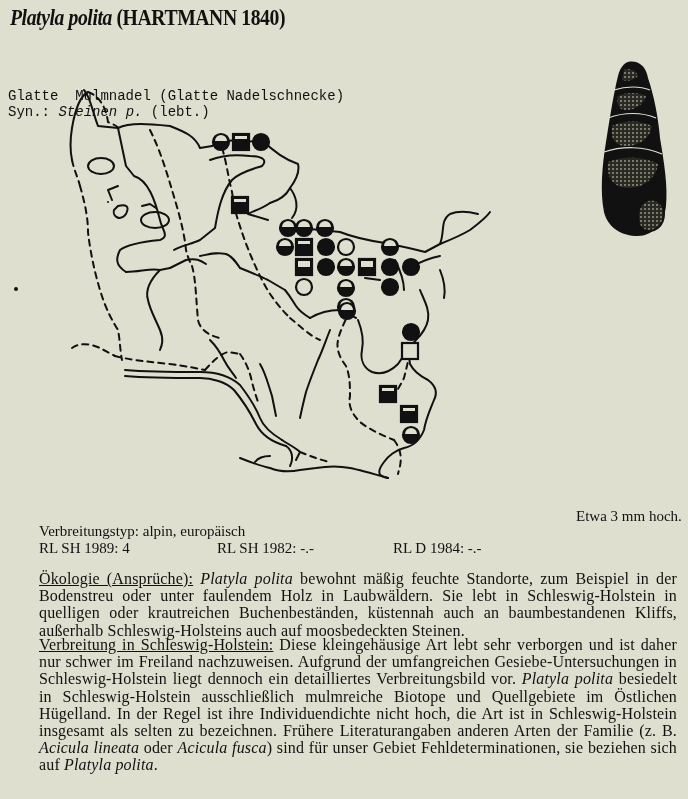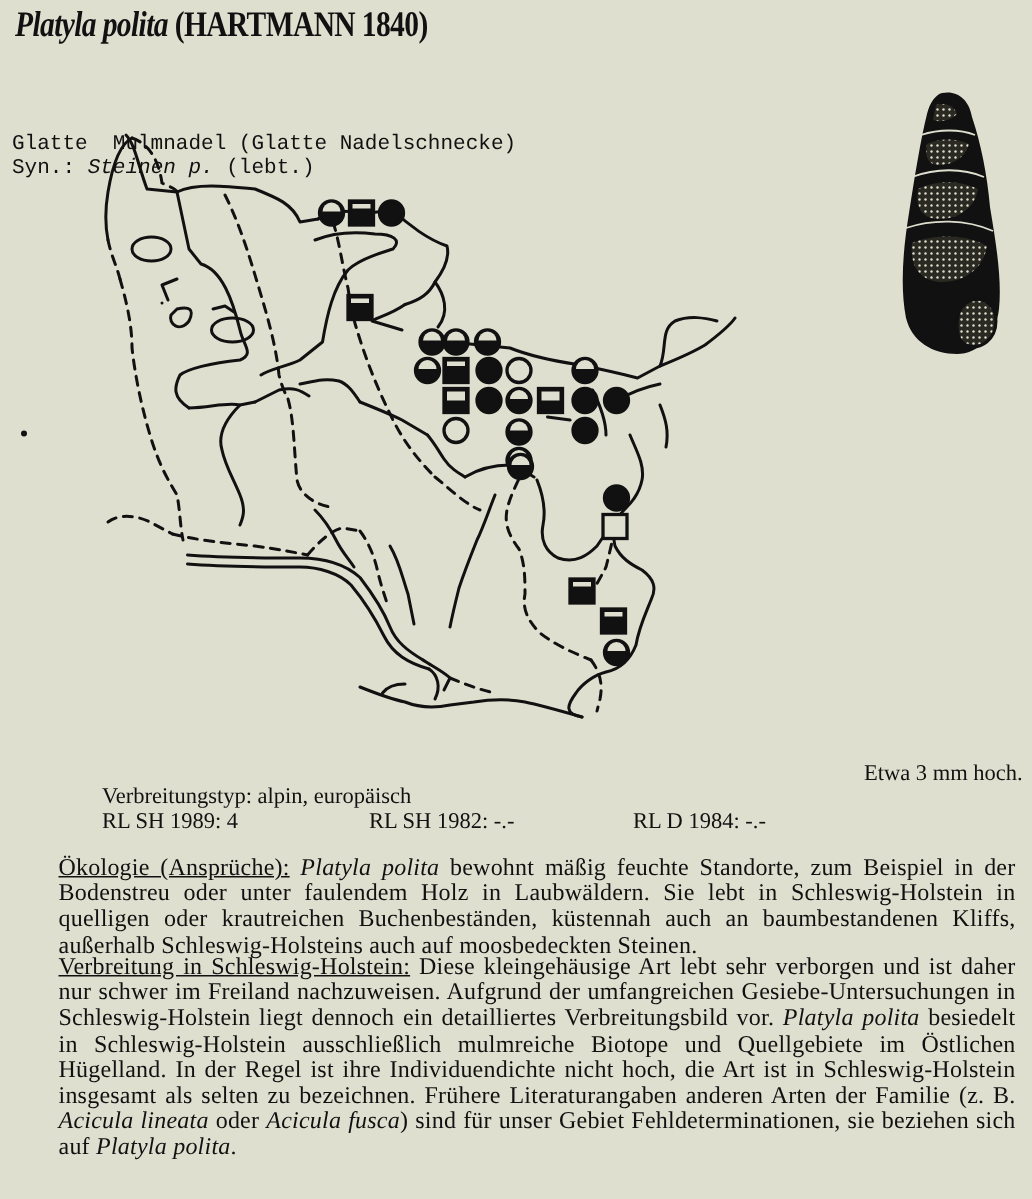--- a/index.html
+++ b/index.html
@@ -22,21 +22,21 @@
     }
     .sub i { font-style: italic; }
     #map { position: absolute; left: 0; top: 78px; }
     #shell { position: absolute; left: 588px; top: 56px; }
     .caption {
       position: absolute; left: 540px; top: 508px;
       font-family: "Liberation Serif", serif; font-size: 15px; margin-left: 36px;
     }
     .meta {
       position: absolute; left: 39px; font-family: "Liberation Serif", serif;
-      font-size: 15px; white-space: nowrap; margin-left: 29px;
+      font-size: 15px; white-space: nowrap;
     }
     .meta span { position: absolute; white-space: nowrap; }
     .para {
       position: absolute; left: 39px; width: 638px;
       font-family: "Liberation Serif", serif; font-size: 16px;
       line-height: 17.2px; text-align: justify; letter-spacing: 0.15px;
     }
     .para .head { text-decoration: underline; }
     .para i { font-style: italic; }
   </style>

